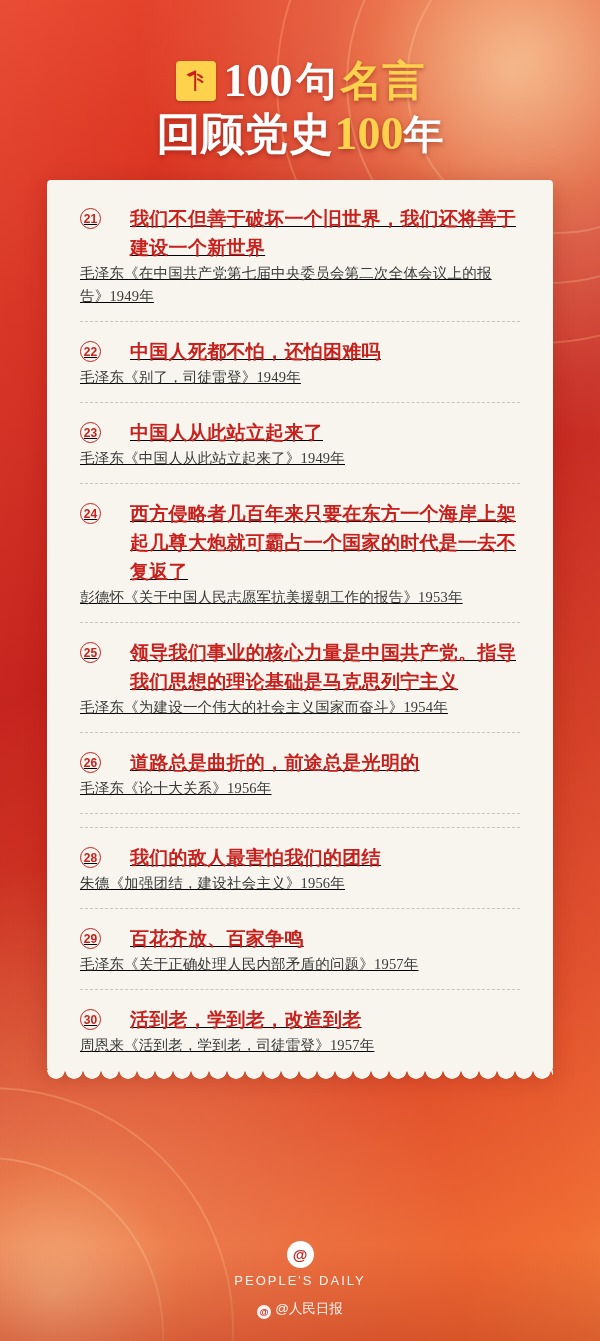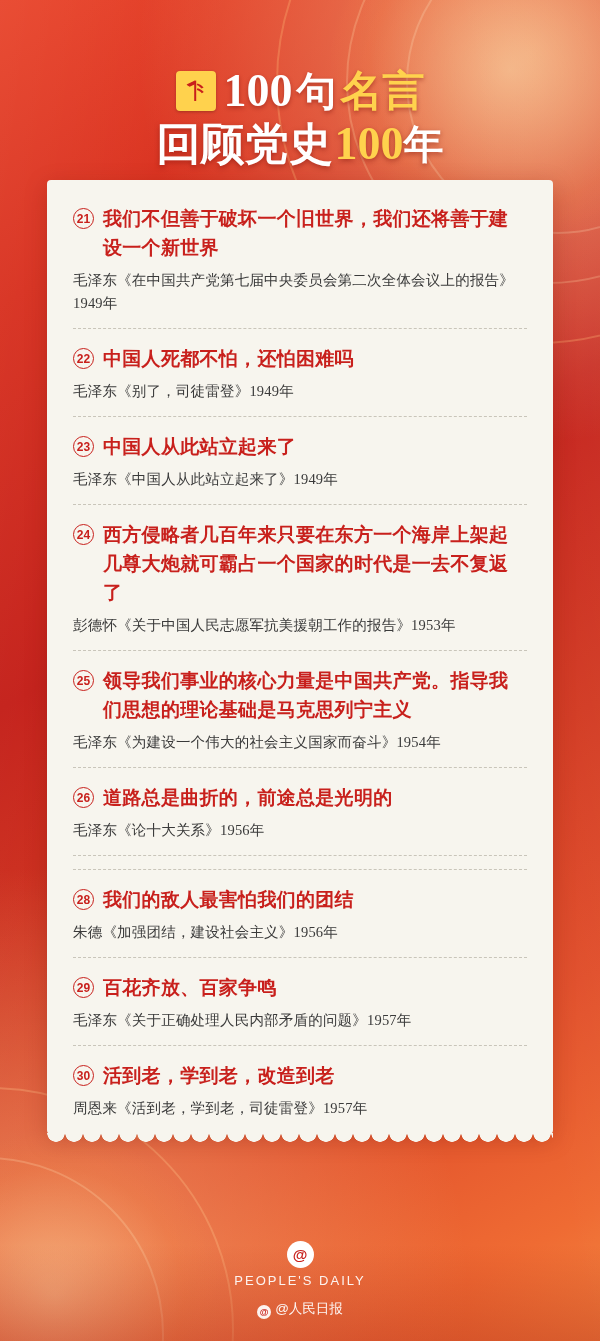--- a/index.html
+++ b/index.html
@@ -56,21 +56,21 @@
     left: 0; top: 0; right: 0; bottom: 0;
     background:
       linear-gradient(100deg, rgba(255,255,255,0.05) 0%, rgba(255,255,255,0) 28%),
       linear-gradient(260deg, rgba(255,255,255,0.06) 0%, rgba(255,255,255,0) 30%);
     pointer-events: none;
   }
 
   
   .header {
     position: absolute;
-    top: 64px;
+    top: 54px;
     left: 0;
     width: 100%;
     text-align: right;
     z-index: 5;
   }
   .title-row-1 {
     display: flex;
     align-items: center;
     justify-content: center;
     gap: 4px;
@@ -151,21 +151,22 @@
     left: 47px;
     top: 180px;
     width: 506px;
     background: #f7f5ee;
     border-radius: 4px;
     box-shadow: 0 6px 22px rgba(120,20,10,0.28);
     z-index: 4;
     padding: 22px 0 14px 0;
   }
   .card-inner {
-    padding: 0 26px;
+    padding: 0 33px;
+    text-decoration: underline;
   }
   .scallop {
     position: absolute;
     left: 0;
     bottom: -11px;
     width: 100%;
     height: 12px;
     background-image: radial-gradient(circle at 9px 0px, #f7f5ee 8.5px, rgba(247,245,238,0) 9px);
     background-size: 18px 12px;
     background-repeat: repeat-x;
@@ -195,27 +196,27 @@
     margin-right: 9px;
     box-sizing: border-box;
   }
   .quote {
     font-family: "Liberation Sans", sans-serif;
     font-size: 19px;
     line-height: 29px;
     color: #c8201c;
     font-weight: bold;
     letter-spacing: 0.3px;
+    margin-left: 20px;
   }
   .source {
     font-family: "Liberation Serif", serif;
     font-size: 14.5px;
     line-height: 23px;
     color: #3a3a3a;
-    margin-top: 7px;
     padding-left: 0px;
     letter-spacing: 0.2px;
   }
   .divider {
     border-top: 1px dashed #c9c5ba;
     margin: 13px 0 13px 0;
     height: 0;
   }
 
   

